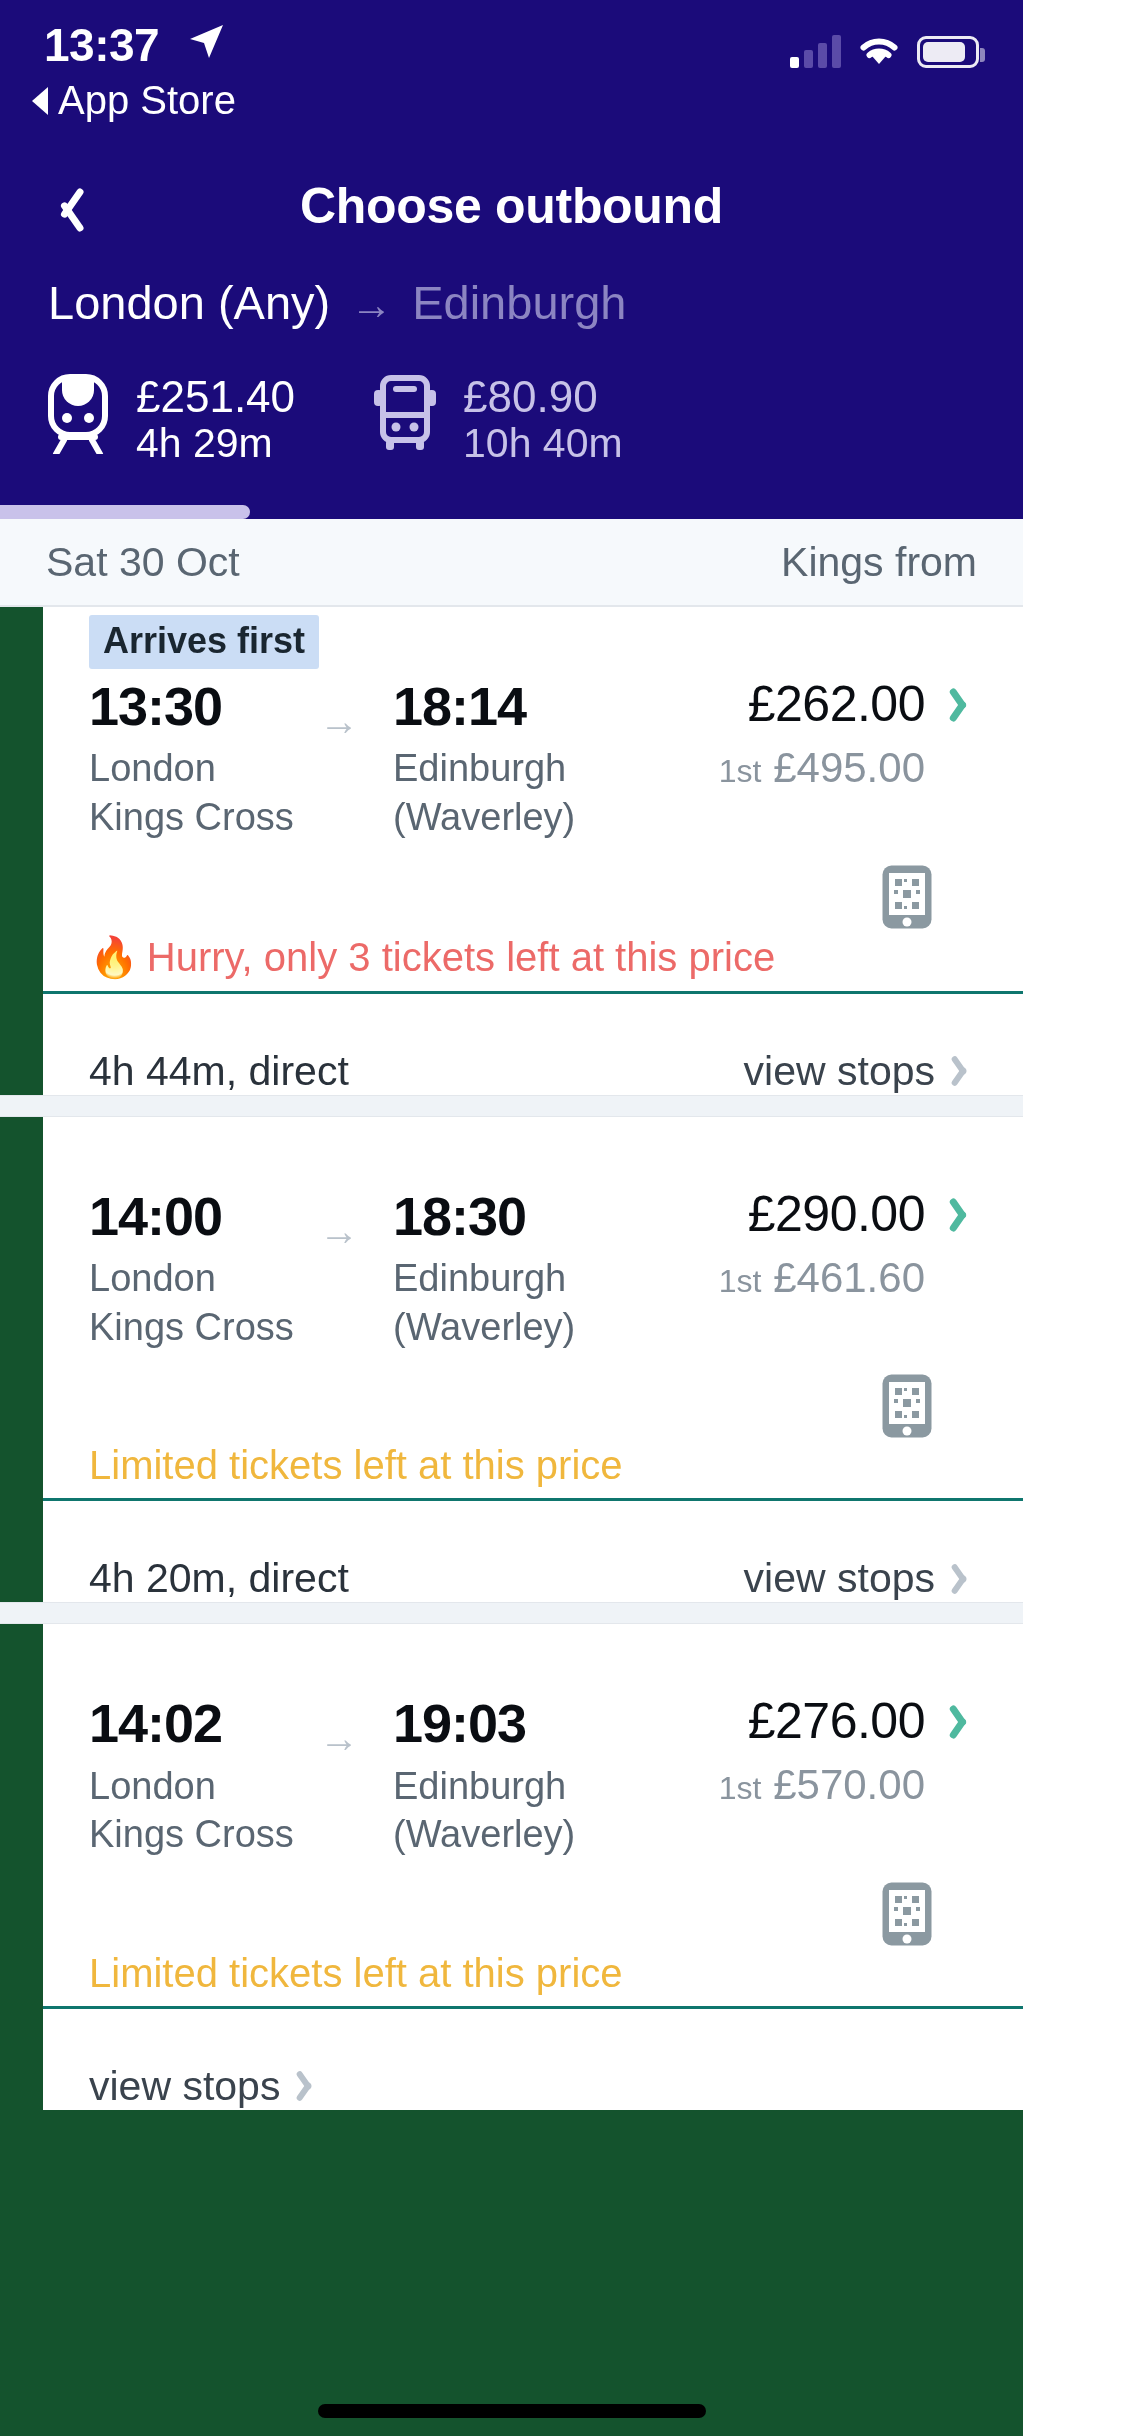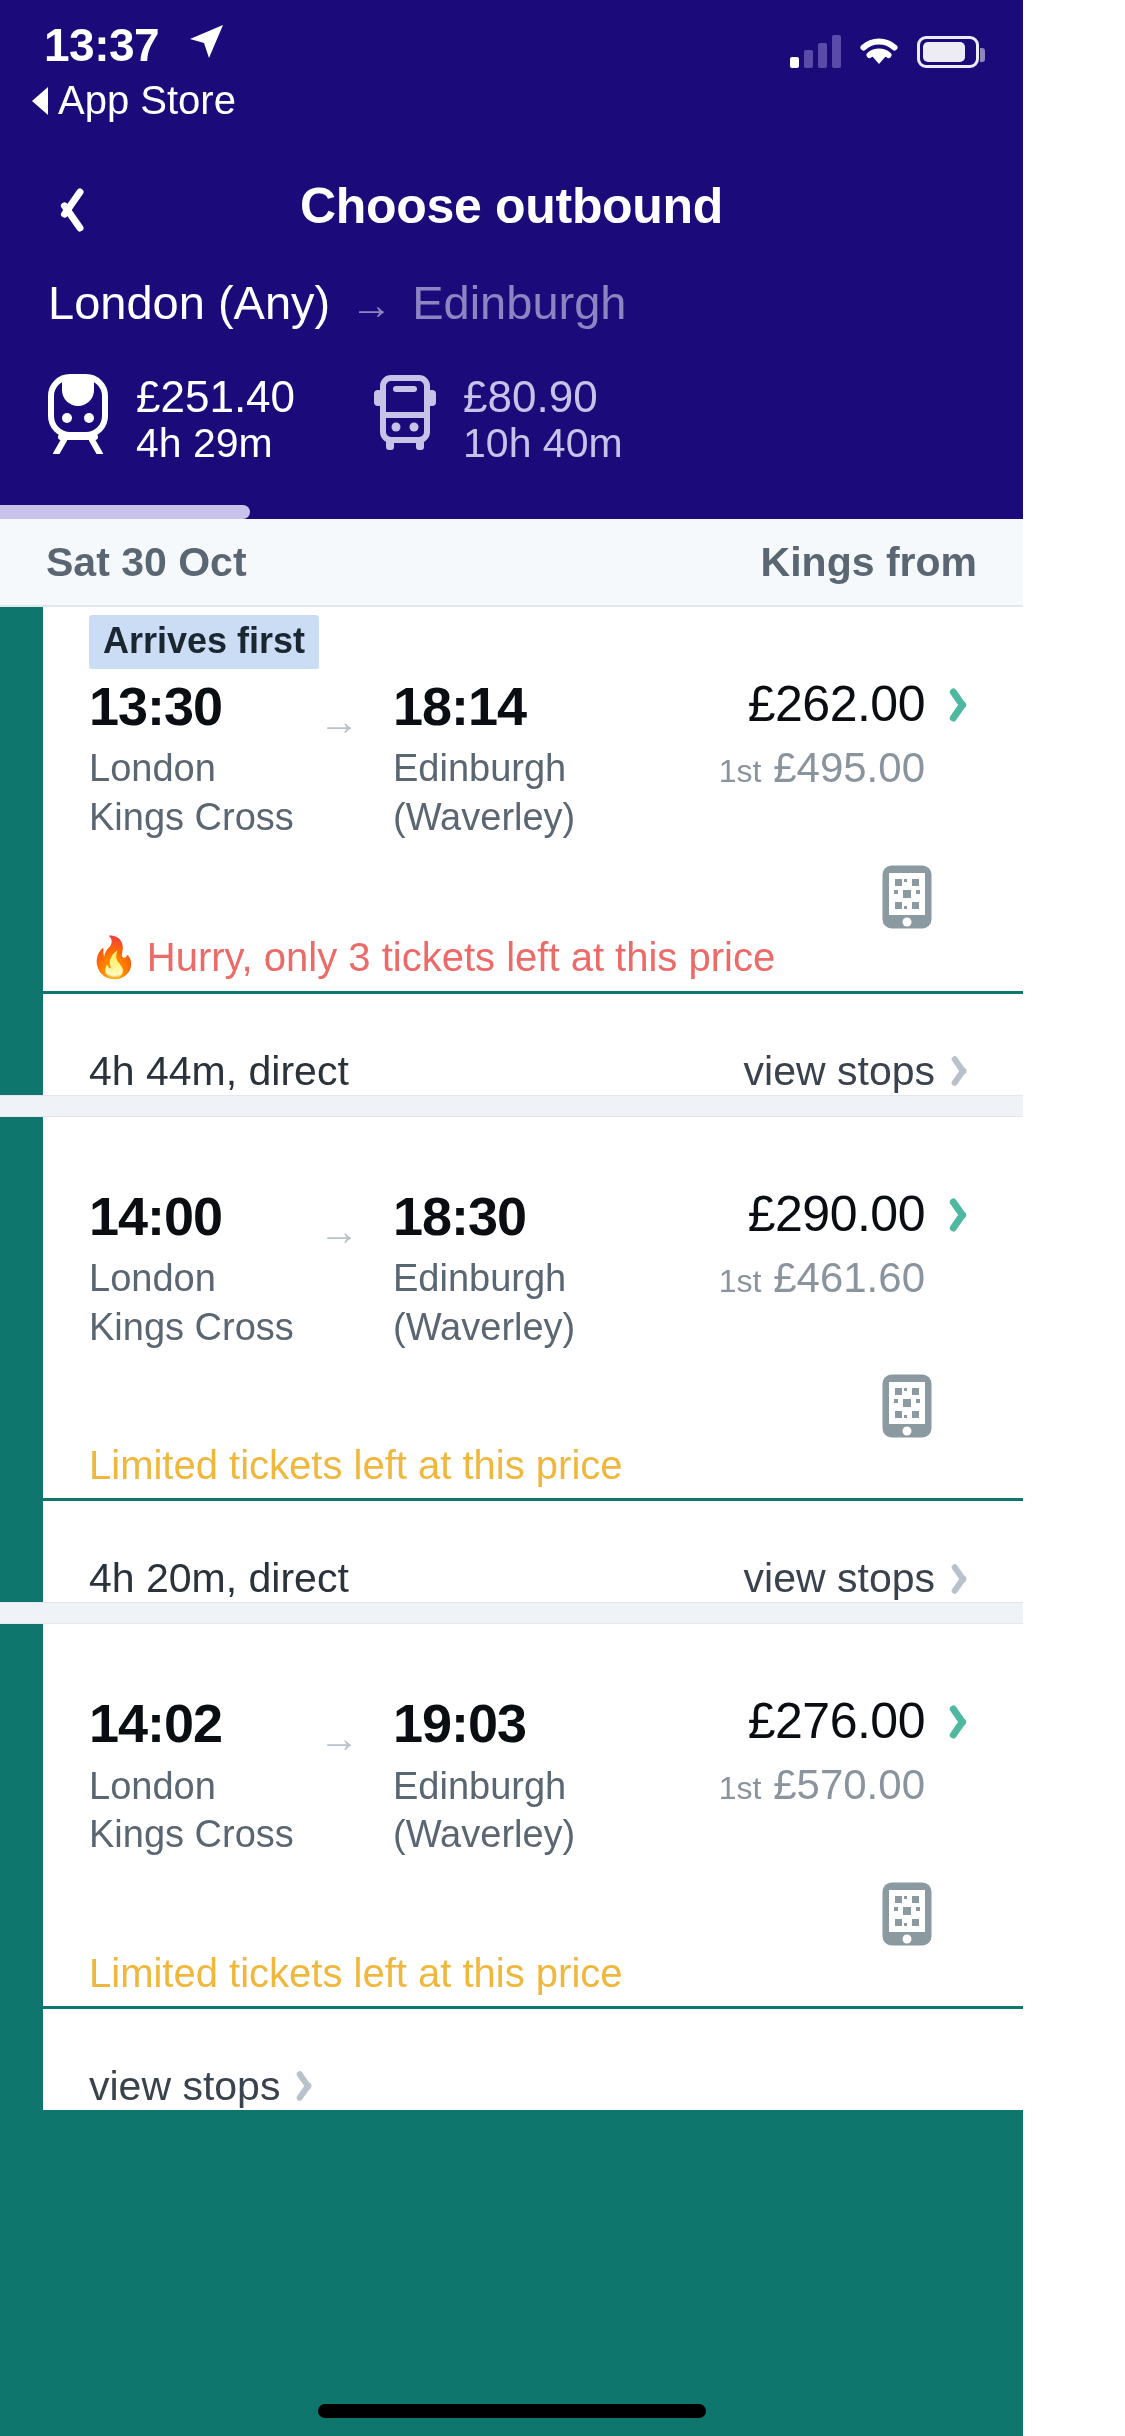--- a/index.html
+++ b/index.html
@@ -3,21 +3,21 @@
 <meta charset="utf-8">
 <style>
   * { margin:0; padding:0; box-sizing:border-box; }
   html,body { width:1125px; height:2436px; }
   body {
     font-family:"Liberation Sans", sans-serif;
     background:#ffffff;
     -webkit-font-smoothing:antialiased;
     overflow:hidden;
   }
-  .phone { position:relative; width:1023px; height:2436px; background:#0f766e; overflow:hidden; }
+  .phone { position:relative; width:1023px; height:2436px; background:#14532d; overflow:hidden; }
 
   
   .header {
     position:relative;
     background:#1B0B7A;
     height:519px;
     width:100%;
     overflow:hidden;
   }
   
@@ -94,21 +94,21 @@
   
   .scrollbar {
     position:absolute; left:0; bottom:0; width:250px; height:14px;
     background:#C9C2EA; border-radius:0 8px 8px 0;
   }
 
   
   .datebar {
     height:88px; background:#F6F9FC;
     display:flex; align-items:center; justify-content:space-between;
-    padding:0 46px; border-bottom:2px solid #E3E7EC;font-weight:bold;
+    padding:0 46px; border-bottom:2px solid #E3E7EC;
   }
   .datebar .d, .datebar .r { color:#5A6672; font-size:41px; }
 
   
   .journey { background:#fff;margin-left:43px; }
   .gap { height:22px; background:#EFF3F7; border-top:1px solid #E3E7EC; border-bottom:1px solid #E3E7EC;}
 
   .j-main { position:relative; padding:0 46px; }
   .badge-wrap { height:54px; padding-top:8px; }
   .badge {

